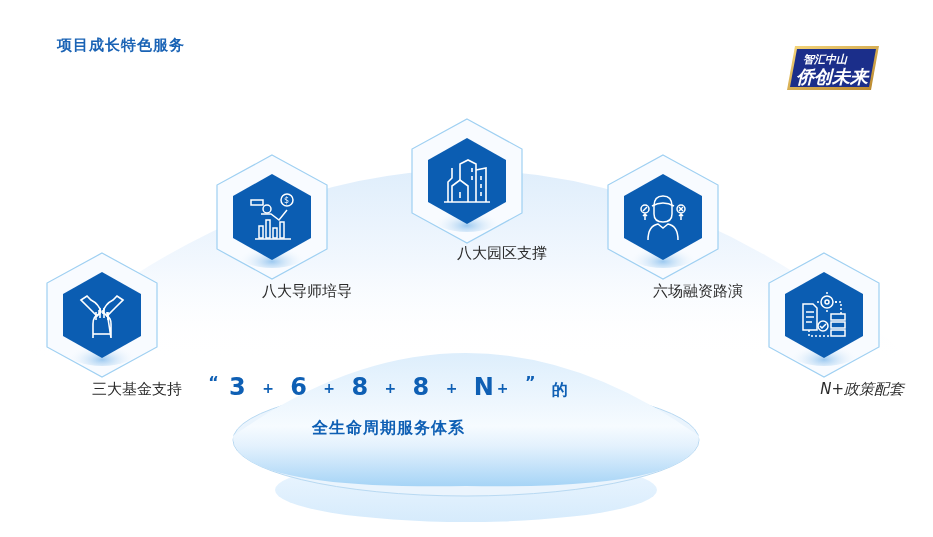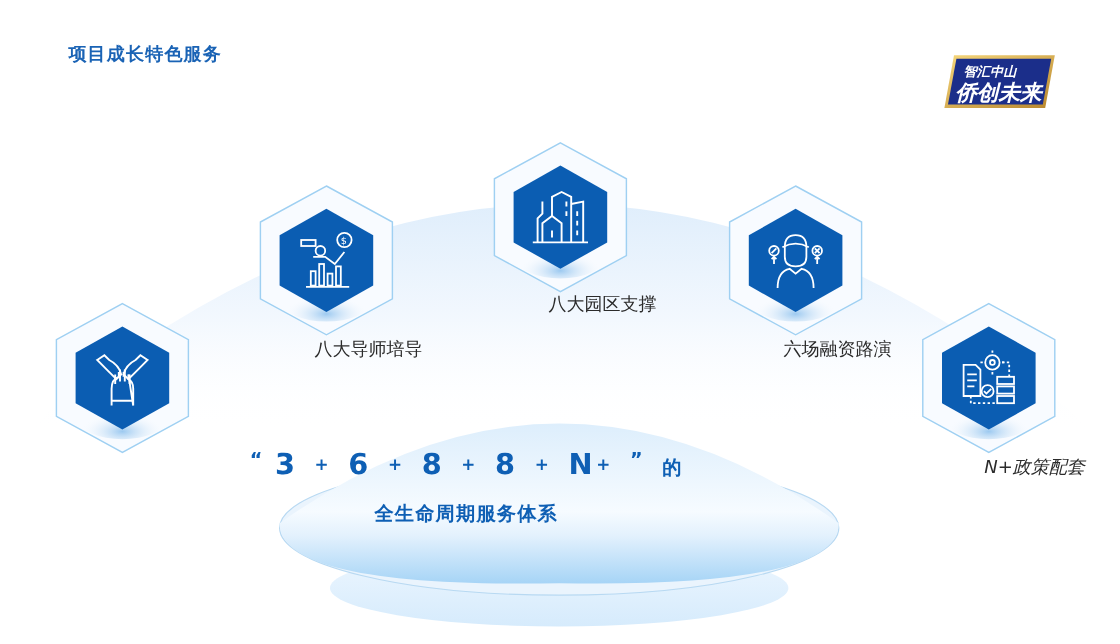--- a/index.html
+++ b/index.html
@@ -93,20 +93,21 @@
       <path d="M4 10 L10 6 L14 10 Q22 14 24 22 L20 26 L12 18 Z"></path>
       <path d="M46 10 L40 6 L36 10 Q28 14 26 22 L30 26 L38 18 Z"></path>
       <path d="M16 48 L16 34 Q16 26 22 24 L22 20 M26 20 L26 24 M30 22 L30 26 Q34 28 34 34 L34 48 Z"></path>
       <line x1="19" y1="30" x2="19" y2="22"></line>
         <line x1="23" y1="28" x2="23" y2="18"></line>
       <line x1="27" y1="28" x2="27" y2="18"></line>
         <line x1="31" y1="30" x2="31" y2="22"></line>
       <line x1="16" y1="44" x2="34" y2="44"></line>
     </svg>
   </div>
+  <div class="label" style="top:130px;">三大基金支持</div>
 </div>
 
 <div class="node" style="left:212px; top:152px;">
   <div class="hex-wrap">
     <svg width="120" height="130" viewBox="0 0 120 130">
       <defs>
           <radialGradient id="sh2" cx="0.5" cy="0.8" r="0.5">
             <stop offset="0" stop-color="#9cc9f0"></stop>
             <stop offset="1" stop-color="#ffffff" stop-opacity="0"></stop>
           </radialGradient>

